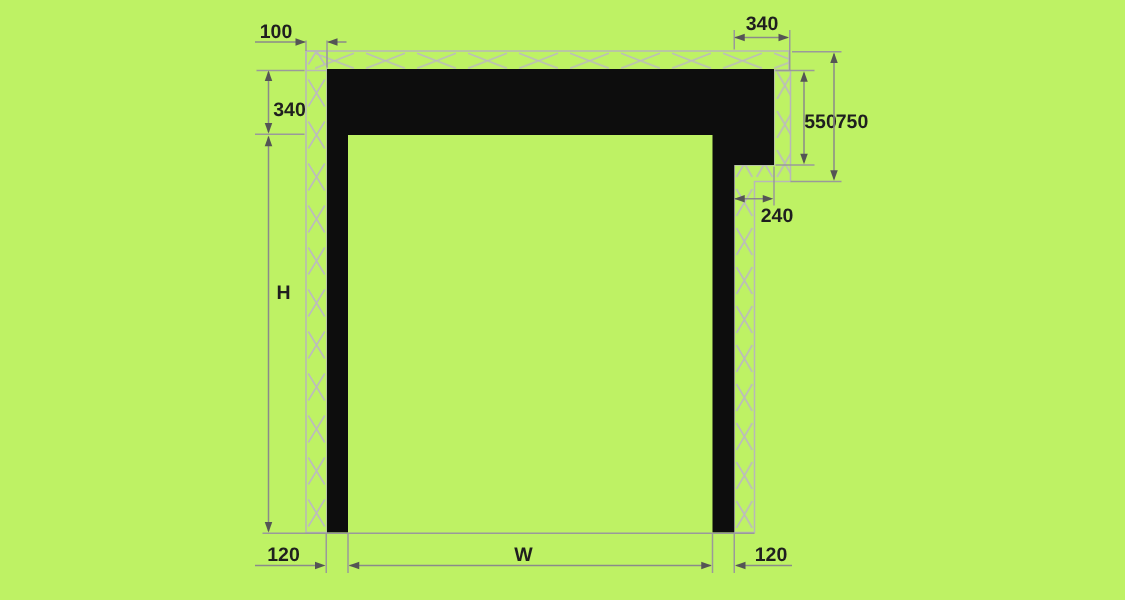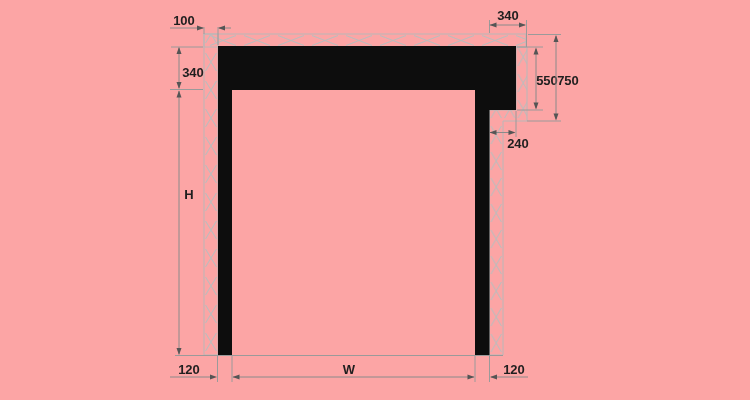--- a/index.html
+++ b/index.html
@@ -4,21 +4,21 @@
 <style>
   html, body {
     margin: 0;
     padding: 0;
     background: #ffffff;
   }
   .stage {
     position: relative;
     width: 750px;
     height: 400px;
-    background: #fca5a5;
+    background: #bef264;
     overflow: hidden;
     font-family: "Liberation Sans", "DejaVu Sans", sans-serif;
   }
   svg { display: block; }
   .dim-label {
     font-family: "Liberation Sans", "DejaVu Sans", sans-serif;
     font-size: 13px;
     font-weight: bold;
     fill: #1f1f1f;
   }

